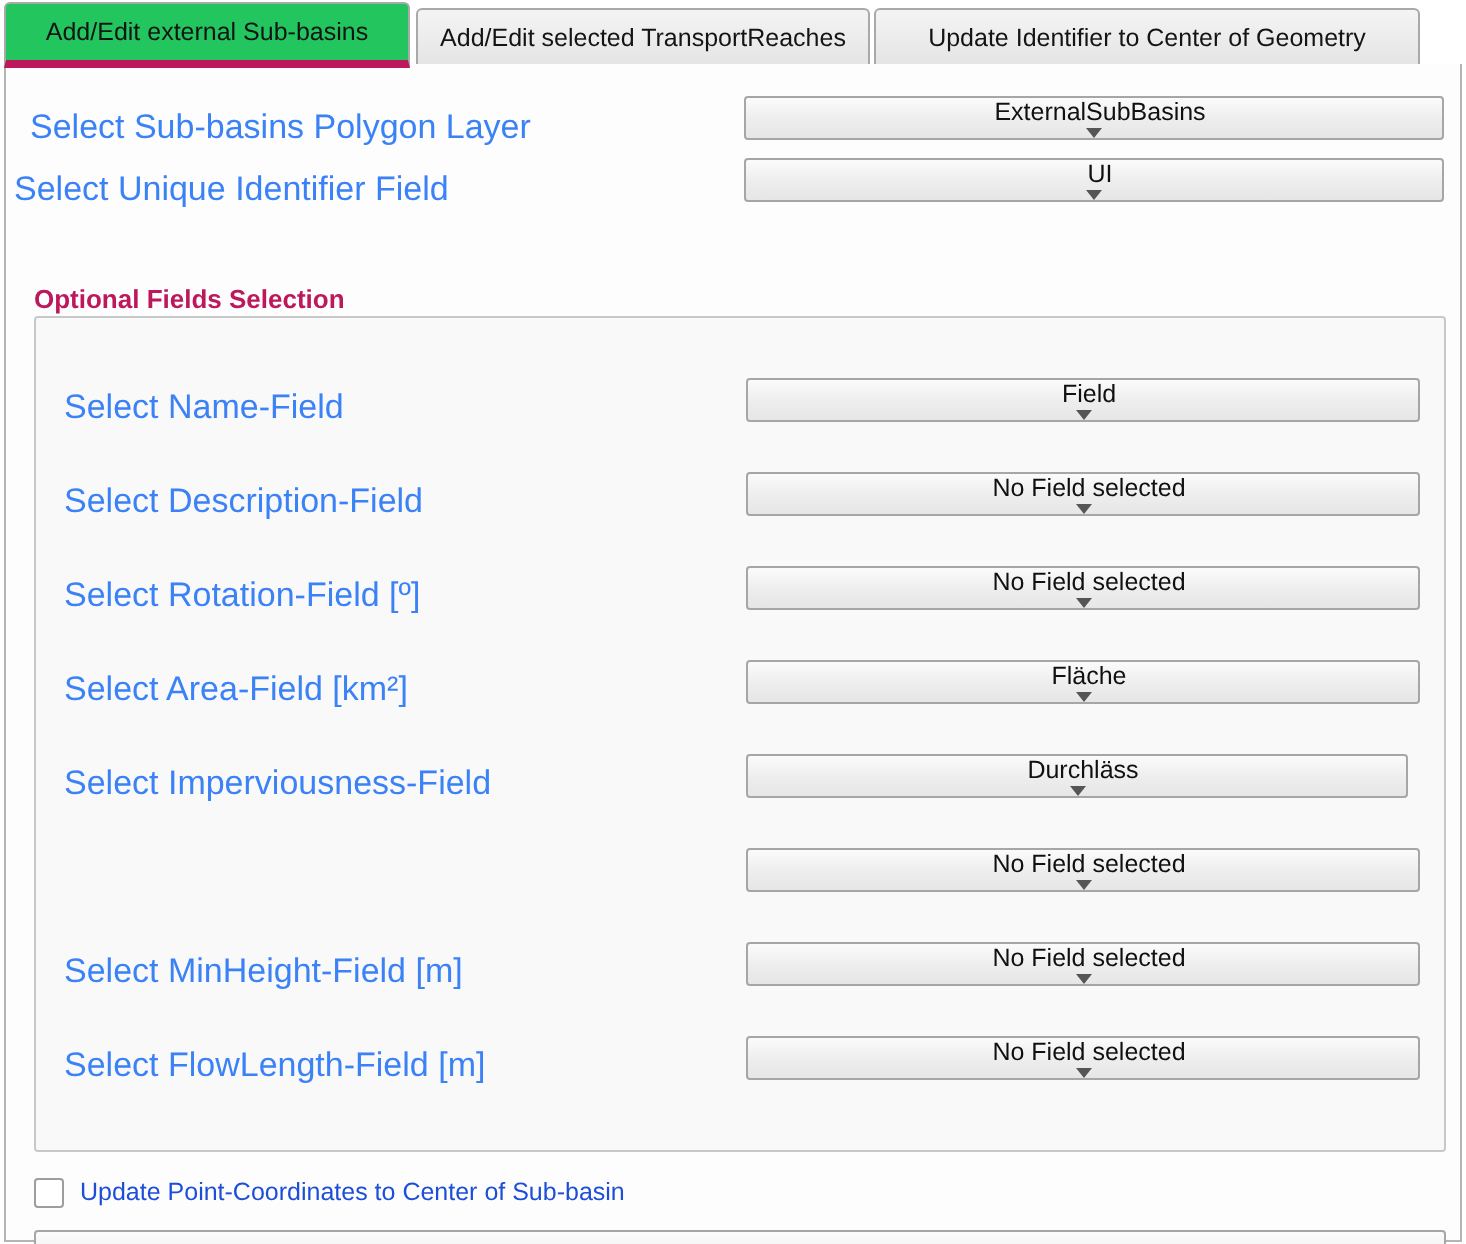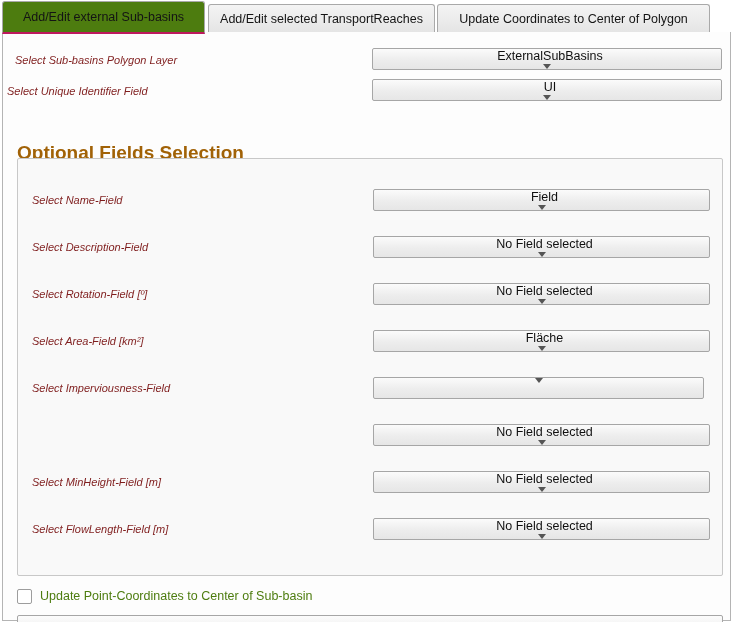--- a/index.html
+++ b/index.html
@@ -38,22 +38,22 @@
     align-items: center;
     justify-content: center;
     padding: 0 10px;
     font-size: 12.5px;
     color: #141414;
     white-space: nowrap;
   }
   .tab.active {
     top: 1px;
     height: 33px;
-    background: #4d7c0f;
-    border-bottom: 2px solid #be185d;
+    background: #22c55e;
+    border-bottom: 4px solid #be185d;
     z-index: 5;
   }
   .tab-1 { left: 2px;   width: 203px; }
   .tab-2 { left: 208px; width: 227px; }
   .tab-3 { left: 437px; width: 273px; }
 
   
   .panel {
     position: absolute;
     left: 2px;
@@ -62,24 +62,23 @@
     height: 589px;
     box-sizing: border-box;
     border: 1px solid #b4b4b4;
     border-top: none;
     background: #fdfdfd;
   }
 
   
   .row-label {
     position: absolute;
-    font-size: 11px;
-    color: #7f1d1d;
-    white-space: nowrap;
-    font-style: italic;
+    font-size: 17px;
+    color: #3b82f6;
+    white-space: nowrap;
   }
 
   .combo {
     position: absolute;
     height: 22px;
     box-sizing: border-box;
     border: 1px solid #a6a6a6;
     border-radius: 2px;
     background: linear-gradient(to bottom, #fbfbfb 0%, #ededed 55%, #e6e6e6 100%);
     display: flex;
@@ -108,23 +107,23 @@
     border-left: 4.5px solid transparent;
     border-right: 4.5px solid transparent;
     border-top: 5px solid #555555;
   }
 
   
   .group-title {
     position: absolute;
     left: 14px;
     top: 110px;
-    font-size: 19px;
+    font-size: 13px;
     font-weight: bold;
-    color: #a16207;
+    color: #be185d;
     white-space: nowrap;
   }
   .groupbox {
     position: absolute;
     left: 14px;
     top: 126px;
     width: 706px;
     height: 418px;
     box-sizing: border-box;
     border: 1px solid #c8c8c8;
@@ -146,21 +145,21 @@
     height: 15px;
     box-sizing: border-box;
     border: 1px solid #9d9d9d;
     background: #ffffff;
     border-radius: 2px;
     flex: 0 0 auto;
   }
   .checkrow .checkrow-label {
     margin-left: 8px;
     font-size: 12.5px;
-    color: #4d7c0f;
+    color: #1d4ed8;
     white-space: nowrap;
   }
 
   
   .savebtn {
     position: absolute;
     left: 14px;
     top: 583px;
     width: 706px;
     height: 24px;
@@ -180,21 +179,21 @@
 <body>
 
 <div class="tabbar">
   <div class="tab tab-1 active">
     <span>Add/Edit external Sub-basins</span>
   </div>
   <div class="tab tab-2">
     <span>Add/Edit selected TransportReaches</span>
   </div>
   <div class="tab tab-3">
-    <span>Update Coordinates to Center of Polygon</span>
+    <span>Update Identifier to Center of Geometry</span>
   </div>
 </div>
 
 <div class="panel">
 
   <div class="row-label" style="left:12px; top:22px;">Select Sub-basins Polygon Layer</div>
   <div class="combo" style="left:369px; top:16px; width:350px;">
     <span class="combo-text">ExternalSubBasins</span>
     <span class="combo-arrow">
         <i></i>
@@ -239,20 +238,21 @@
   <div class="row-label" style="left:29px; top:303px;">Select Area-Field [km²]</div>
   <div class="combo" style="left:370px; top:298px; width:337px;">
     <span class="combo-text">Fläche</span>
     <span class="combo-arrow">
         <i></i>
       </span>
   </div>
 
   <div class="row-label" style="left:29px; top:350px;">Select Imperviousness-Field</div>
   <div class="combo" style="left:370px; top:345px; width:331px;">
+    <span class="combo-text">Durchläss</span>
     <span class="combo-arrow">
         <i></i>
       </span>
   </div>
 
   <div class="combo" style="left:370px; top:392px; width:337px;">
     <span class="combo-text">No Field selected</span>
     <span class="combo-arrow">
         <i></i>
       </span>

